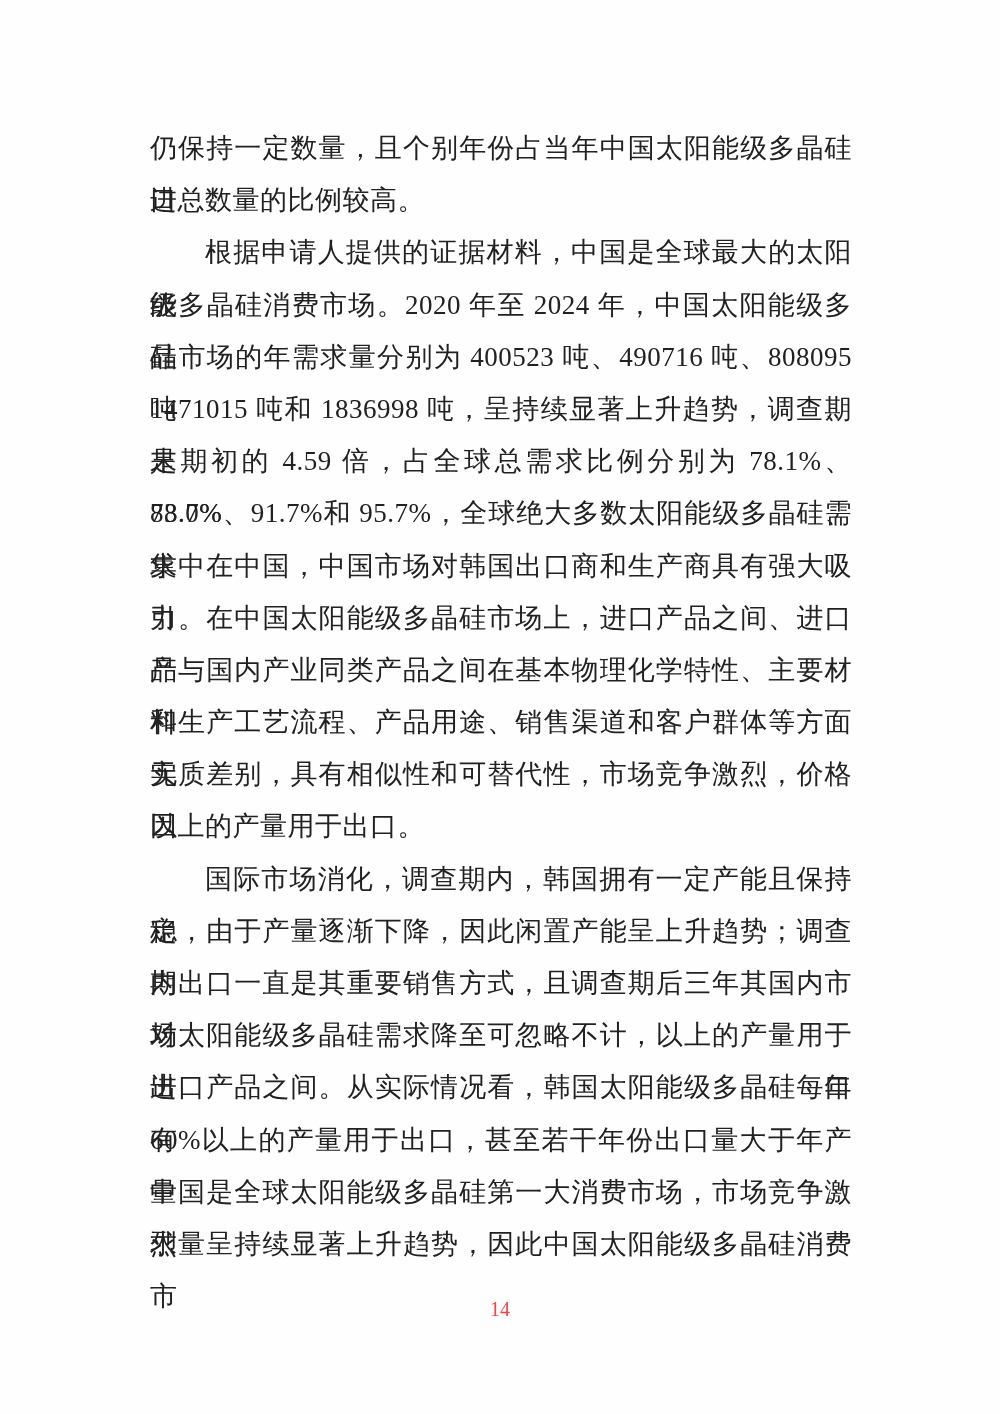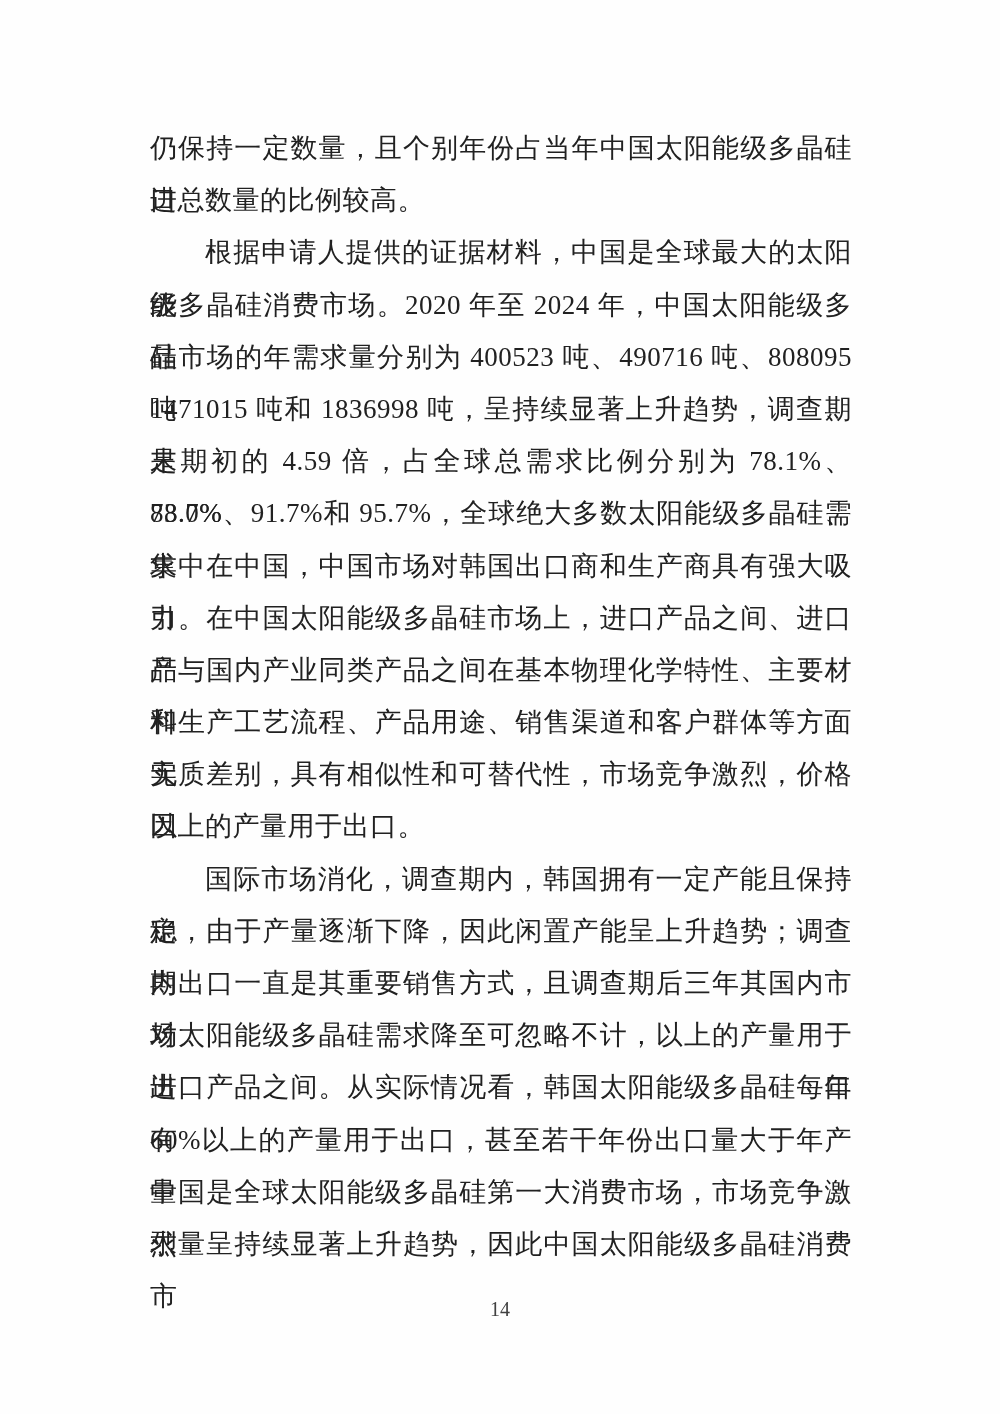--- a/index.html
+++ b/index.html
@@ -41,21 +41,21 @@
   .line.indent {
     text-indent: 55px;
   }
   .page-number {
     position: absolute;
     left: 0;
     top: 1298px;
     width: 100%;
     text-align: center;
     font-size: 20px;
-    color: #404040;
+    color: #ef4444;
     font-family: "Liberation Serif", "DejaVu Serif", serif;
   }
 </style>
 </head>
 <body>
 
 <div class="page">
   <div class="content">
       <div class="line">仍保持一定数量，且个别年份占当年中国太阳能级多晶硅进</div>
       <div class="line flush-left">口总数量的比例较高。</div>

